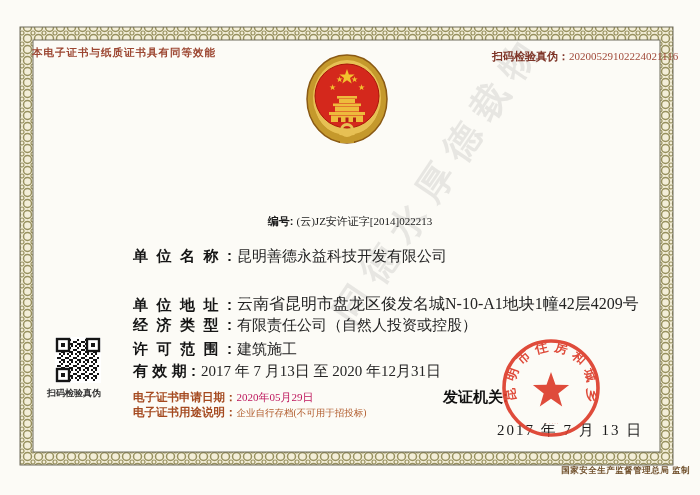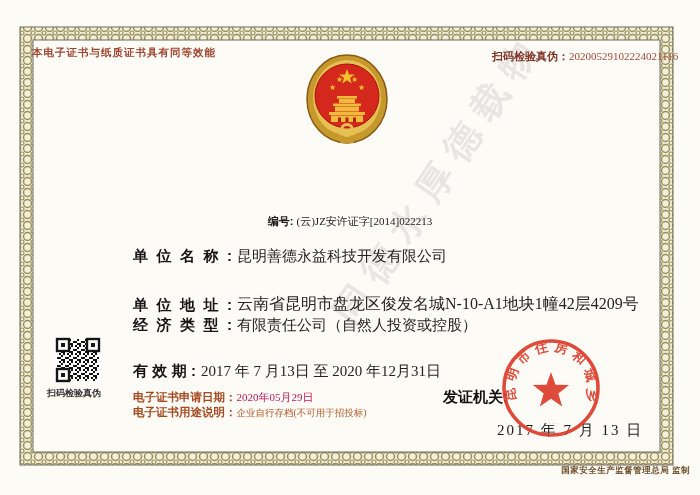--- a/index.html
+++ b/index.html
@@ -151,20 +151,23 @@
   </div>
 
   <div class="abs frow" style="top:247px;">
     <span class="flabel">单位名称:</span><span class="fval">昆明善德永益科技开发有限公司</span>
   </div>
   <div class="abs frow" style="top:294px;">
     <span class="flabel">单位地址:</span><span class="fval" style="font-size:16px">云南省昆明市盘龙区俊发名城N-10-A1地块1幢42层4209号</span>
   </div>
   <div class="abs frow" style="top:316px;">
     <span class="flabel">经济类型:</span><span class="fval">有限责任公司（自然人投资或控股）</span>
+  </div>
+  <div class="abs frow" style="top:340px;">
+    <span class="flabel">许可范围:</span><span class="fval">建筑施工</span>
   </div>
   <div class="abs frow" style="top:362px;">
     <span class="flabel short">有效期:</span><span class="fval">2017 年 7 月13日 至  2020 年12月31日</span>
   </div>
 
   <svg class="abs" width="46" height="46" viewBox="0 0 46 46" style="left:55px;top:337px;">
     <defs>
       <pattern id="qrp" width="8" height="8" patternUnits="userSpaceOnUse">
         <rect x="0" y="0" width="2" height="2" fill="#151515"></rect>
         <rect x="4" y="0" width="2" height="2" fill="#151515"></rect>

